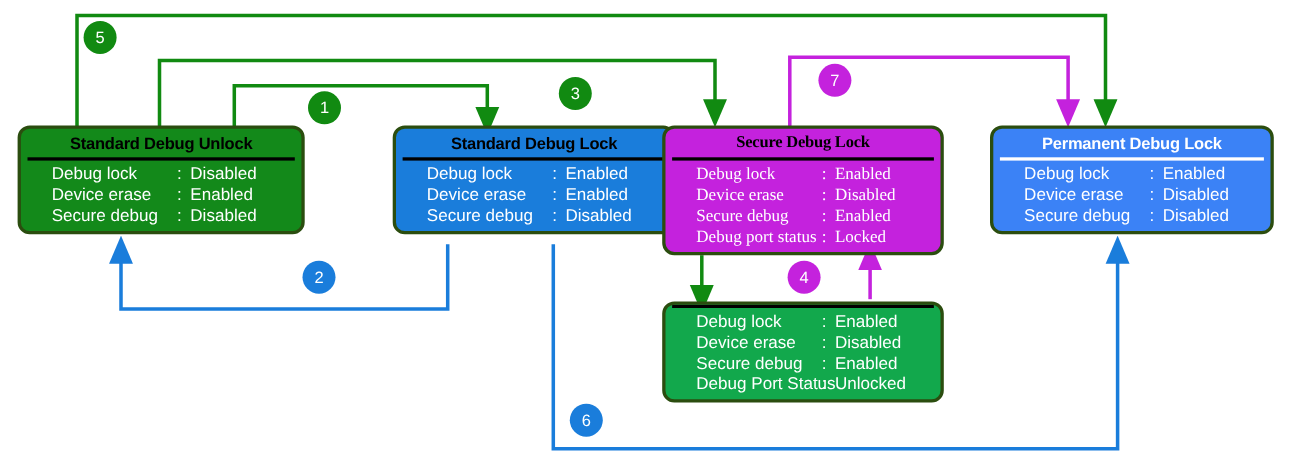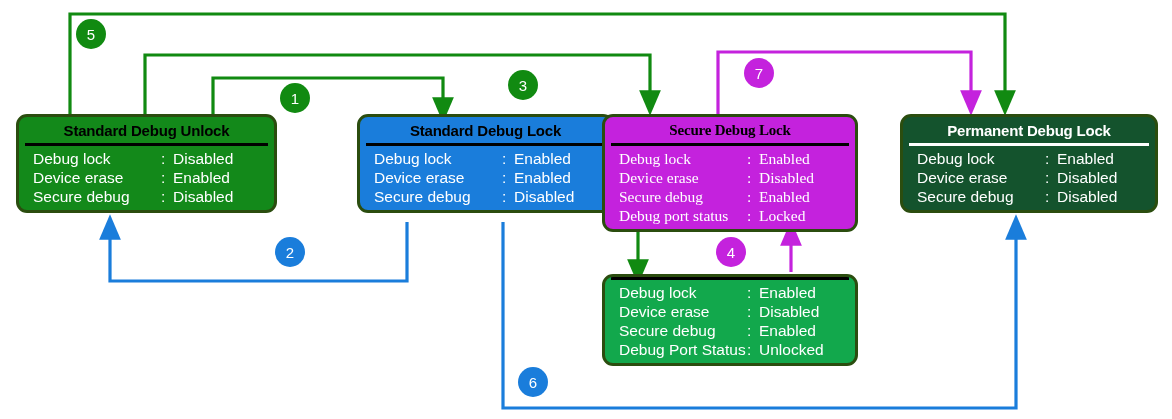--- a/index.html
+++ b/index.html
@@ -51,39 +51,39 @@
     padding: 3px 0 4px 0;
   }
   .row {
     display: flex;
     font-size: 15.5px;
     line-height: 19px;
     color: #ffffff;
     white-space: nowrap;
   }
   .row .key {
-    padding-left: 14px;
+    padding-left: 28px;
     width: 142px;
     box-sizing: border-box;
   }
   .row .val {
     display: flex;
   }
   .row .colon {
     width: 12px;
   }
 
   
   .theme-green { background: #13891a; }
   
   .theme-blue  { background: #1a7ddb; }
   
   .theme-magenta { background: #c422dd; }
   
-  .theme-black { background: #14532d; }
+  .theme-black { background: #3b82f6; }
   .theme-black .state-title { color: #ffffff; }
   .theme-black .title-rule { background: #ffffff; }
   
   .theme-green2 { background: #12a84c; }
 
   
   .badge {
     position: absolute;
     width: 30px;
     height: 30px;

